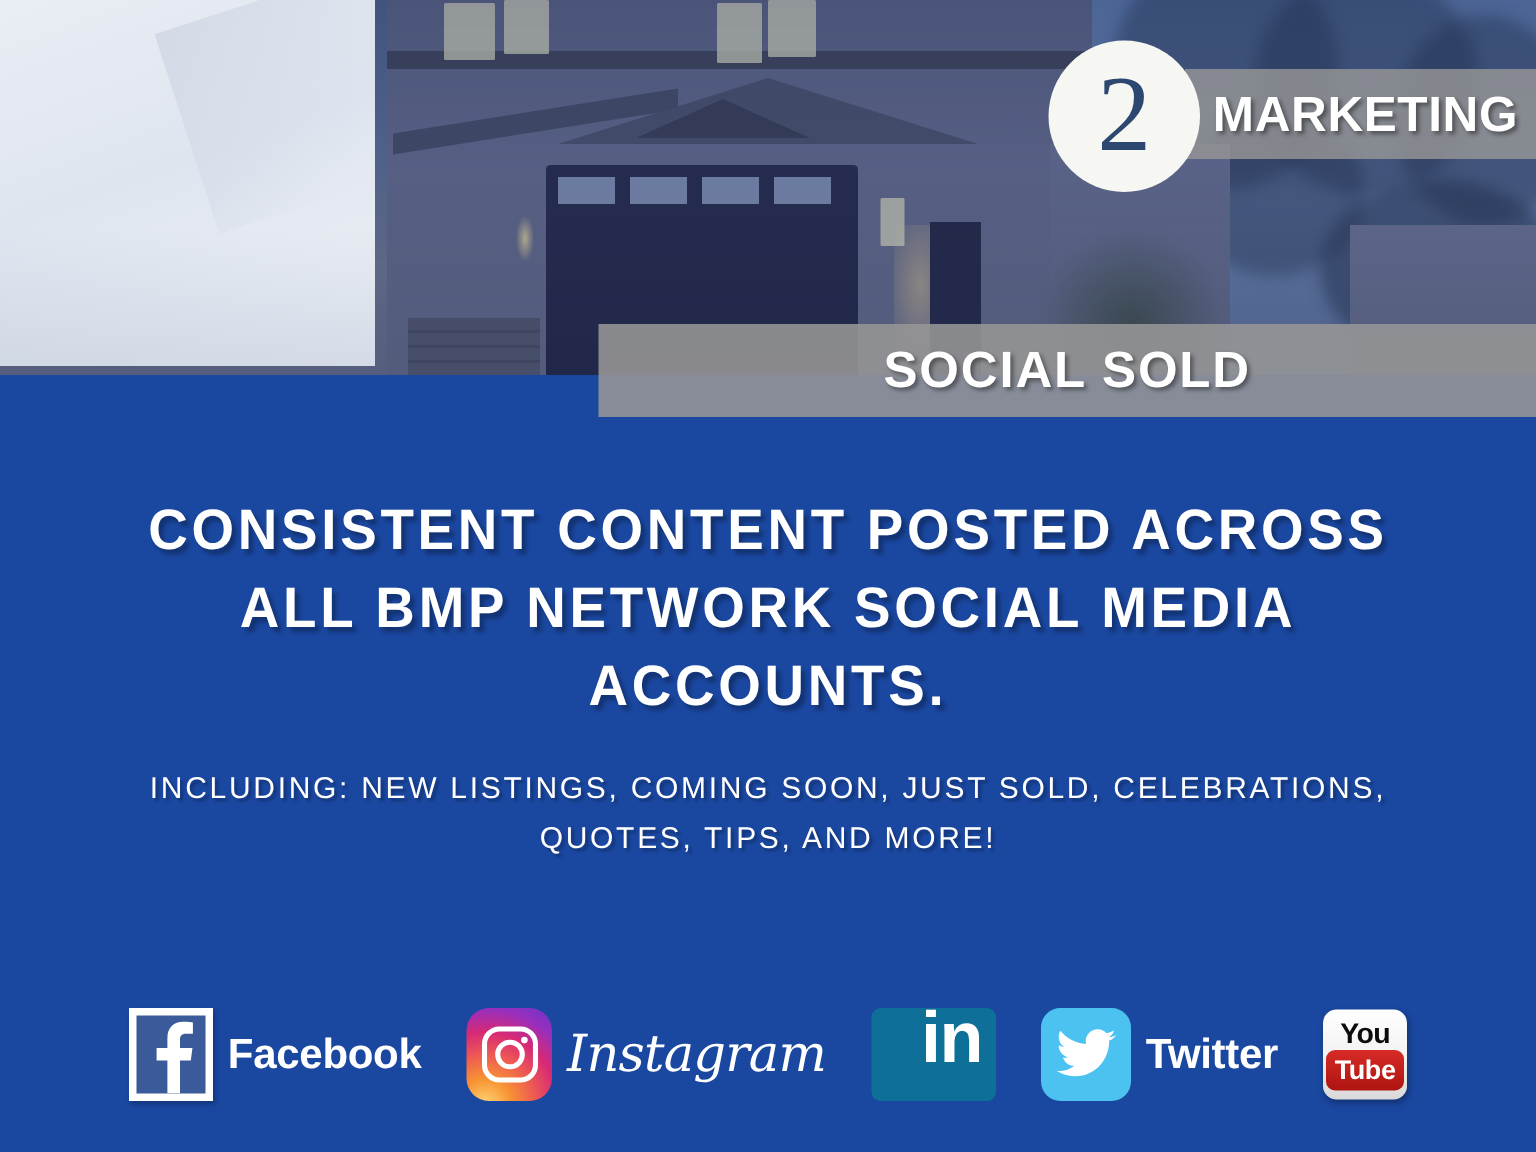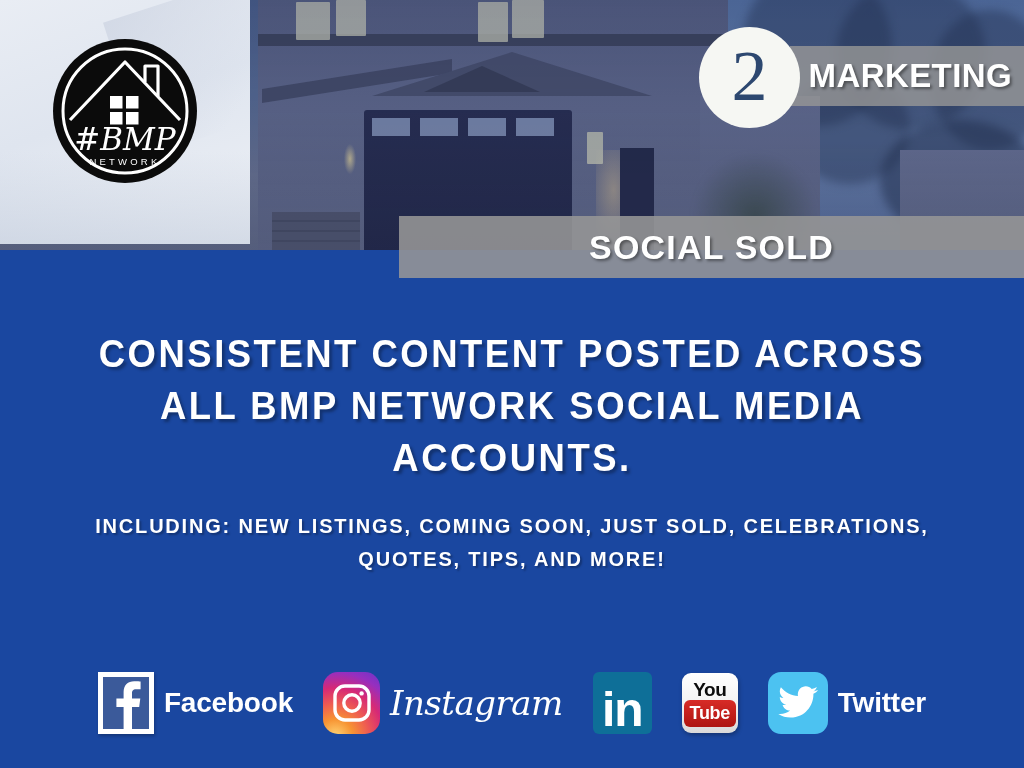--- a/index.html
+++ b/index.html
@@ -239,21 +239,21 @@
     transform: scaleX(0.96);
     transform-origin: center;
   }
   .subcopy {
     position: absolute;
     left: 52px; top: 510px;
     width: 920px;
     text-align: center;
     color: #ffffff;
     font-size: 20px;
-    font-weight: 700;
+    font-weight: 400;
     line-height: 33px;
     letter-spacing: 1.8px;
     text-shadow: 2px 2px 2px rgba(0,0,0,0.28);
   }
 
   
   .social-row {
     position: absolute;
     left: 0; top: 655px;
     width: 1024px; height: 96px;
@@ -310,21 +310,21 @@
     font-size: 55px;
     font-weight: 700;
     letter-spacing: -2.4px;
     line-height: 1;
     white-space: nowrap;
   }
   .li-box {
     width: 59px; height: 62px;
     background: #0e6f98;
     border-radius: 6px;
-    display: flex; align-items: flex-end; justify-content: center;
+    display: flex; align-items: flex-start; justify-content: center; padding-left: 24px;
   }
   .li-box span {
     color: #ffffff;
     font-size: 48px;
     font-weight: 700;
     letter-spacing: -1px;
     line-height: 1;
     margin-top: -3px;
   }
 
@@ -401,39 +401,20 @@
       <div class="palm"></div>
     </div>
     <div class="photo-tint"></div>
   </div>
 
   <div class="logo-panel">
     <div class="panel-ghost"></div>
     <div class="panel-ghost2"></div>
   </div>
 
-  <div class="logo">
-    <svg width="146" height="146" viewBox="0 0 146 146" aria-hidden="true">
-      <circle cx="73" cy="73" r="72" fill="#0b0b0b"></circle>
-      <circle cx="73" cy="73" r="62" fill="none" stroke="#ffffff" stroke-width="3"></circle>
-
-      <path d="M18 82 L73 24 L128 82" fill="none" stroke="#ffffff" stroke-width="3.2" stroke-linejoin="round"></path>
-
-      <path d="M93 44 L93 28 L106 28 L106 58" fill="none" stroke="#ffffff" stroke-width="3.2" stroke-linejoin="round"></path>
-
-      <rect x="58" y="58" width="12.5" height="12.5" fill="#ffffff"></rect>
-      <rect x="74" y="58" width="12.5" height="12.5" fill="#ffffff"></rect>
-      <rect x="58" y="74" width="12.5" height="12.5" fill="#ffffff"></rect>
-      <rect x="74" y="74" width="12.5" height="12.5" fill="#ffffff"></rect>
-
-      <text x="73" y="112" text-anchor="middle" font-family="DejaVu Serif, serif" font-style="italic" font-size="31" fill="#ffffff">#BMP</text>
-
-      <text x="73" y="127" text-anchor="middle" font-family="Liberation Sans, sans-serif" font-size="9.5" letter-spacing="3.2" fill="#ffffff">NETWORK</text>
-    </svg>
-  </div>
 
   <div class="marketing-bar">
     <span>MARKETING</span>
   </div>
   <div class="num-circle">
     <span>2</span>
   </div>
 
   <div class="social-bar">
     <span>SOCIAL SOLD</span>
@@ -463,39 +444,39 @@
           <circle cx="20" cy="20" r="8.2" fill="none" stroke="#ffffff" stroke-width="3.4"></circle>
           <circle cx="29.6" cy="10.4" r="2.2" fill="#ffffff"></circle>
         </svg>
       </div>
       <span class="ig-label">Instagram</span>
     </div>
 
     <div class="li-wrap">
       <div class="li-box">
         <span>in</span>
-      </div>
-    </div>
-
-    <div class="brand">
-      <div class="yt-icon">
-        <span class="yt-you">You</span>
-        <span class="yt-tube">Tube</span>
       </div>
     </div>
 
     <div class="brand">
       <div class="tw-icon">
         <svg width="40" height="34" viewBox="0 0 40 34" aria-hidden="true">
           <path d="M40 4.1 c-1.5 .7 -3 1.1 -4.7 1.3 1.7 -1 3 -2.6 3.6 -4.5 -1.6 .9 -3.3 1.6 -5.2 2
                    C32.2 1.2 30.1 .2 27.8 .2 c-4.4 0 -8 3.6 -8 8 0 .6 .1 1.2 .2 1.8
                    C13.4 9.7 7.1 6.3 2.9 1.2 2.2 2.4 1.8 3.8 1.8 5.3 c0 2.8 1.4 5.2 3.6 6.6
                    -1.3 0 -2.6 -.4 -3.6 -1 v.1 c0 3.9 2.8 7.1 6.4 7.8 -.7 .2 -1.4 .3 -2.1 .3
                    -.5 0 -1 0 -1.5 -.1 1 3.2 3.9 5.5 7.5 5.6 -2.7 2.1 -6.2 3.4 -9.9 3.4
                    -.6 0 -1.3 0 -1.9 -.1 3.5 2.3 7.8 3.6 12.3 3.6 14.7 0 22.8 -12.2 22.8 -22.8
                    v-1 C37.5 7.2 38.9 5.8 40 4.1 z" fill="#ffffff"></path>
         </svg>
       </div>
       <span class="brand-label">Twitter</span>
     </div>
 
+    <div class="brand">
+      <div class="yt-icon">
+        <span class="yt-you">You</span>
+        <span class="yt-tube">Tube</span>
+      </div>
+    </div>
+
   </div>
 </div>
 
 </body></html>

